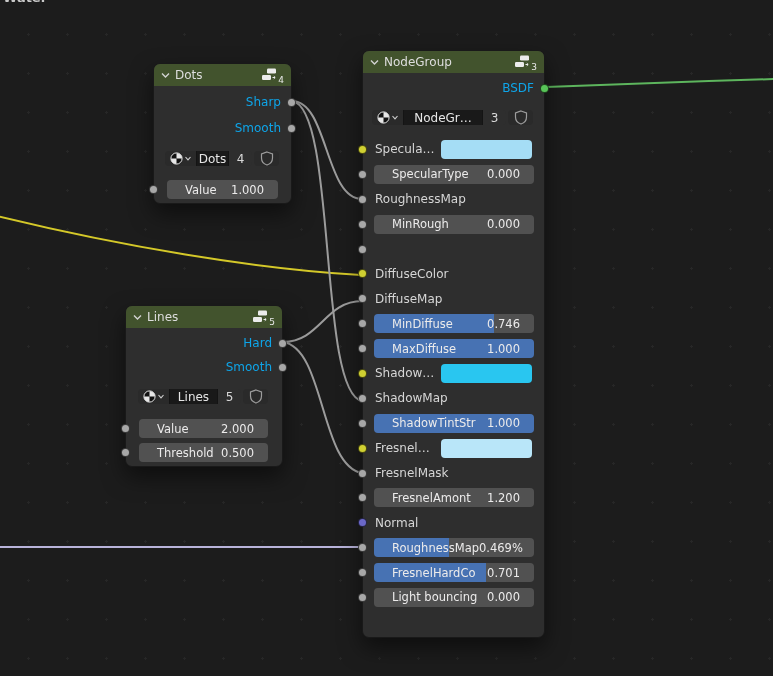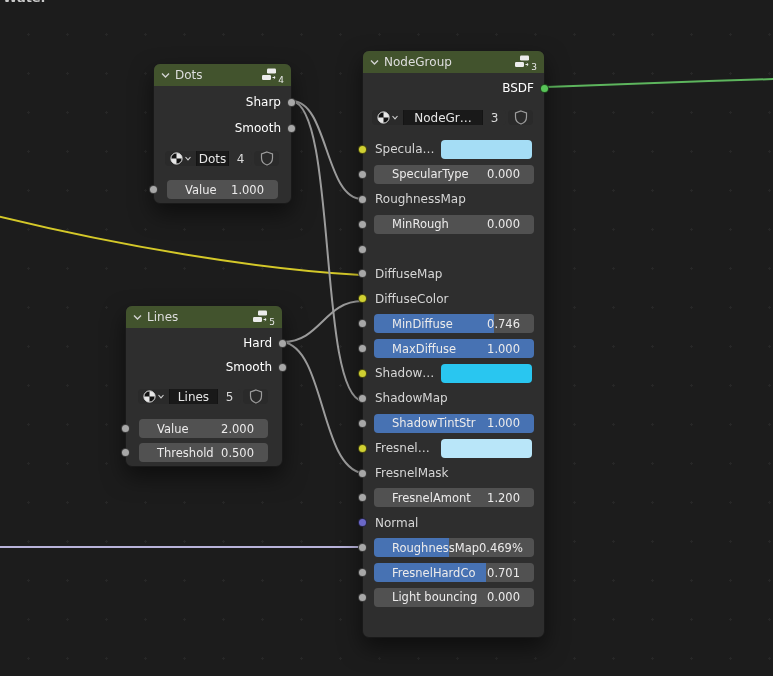--- a/index.html
+++ b/index.html
@@ -11,21 +11,21 @@
   .clipped-label{position:absolute;top:-10px;left:3px;font-size:13px;font-weight:bold;color:#c9c9c9;z-index:3;}
   svg.wires{position:absolute;left:0;top:0;z-index:1;}
   svg.wires path{fill:none;stroke-width:2;stroke-linecap:round;}
   .node{position:absolute;z-index:2;background:#2e2e2e;border:1px solid #191919;
     border-radius:7px;box-shadow:0 10px 22px rgba(0,0,0,.5);box-sizing:border-box;}
   .node-header{height:22px;background:#42532d;border-radius:6px 6px 0 0;
     display:flex;align-items:center;padding:0 7px;gap:5px;color:#dedede;font-size:12px;}
   .hdr-title{white-space:nowrap;}
   .hdr-badge{margin-left:auto;display:flex;align-items:flex-end;color:#e9e9e9;}
   .hdr-badge .num{font-size:9px;margin-left:1px;margin-bottom:-3px;}
-  .out-label{position:absolute;right:10px;color:#ffffff;font-size:12px;line-height:14px;white-space:nowrap;}
+  .out-label{position:absolute;right:10px;color:#0ea5e9;font-size:12px;line-height:14px;white-space:nowrap;}
   .row-label{color:#d6d6d6;font-size:12px;margin-left:12px;white-space:nowrap;}
   .socket{position:absolute;width:9px;height:9px;border-radius:50%;
     border:1px solid rgba(0,0,0,.65);box-sizing:border-box;z-index:4;}
   .s-gray{background:#a8a8a8;} .s-yellow{background:#d0d032;}
   .s-purple{background:#6b68c8;} .s-green{background:#58c458;}
   .sock-l{left:-5px;} .sock-r{right:-5px;}
   .widget{height:19px;border-radius:4px;font-size:11.5px;color:#ecebeb;
     display:flex;align-items:center;box-sizing:border-box;
     background:linear-gradient(to right,#4772b3 var(--fill,0%),#515151 var(--fill,0%));}
   .widget .lbl{margin-left:18px;white-space:nowrap;}
@@ -219,27 +219,27 @@
           <span class="lbl">MinRough</span>
           <span class="val">0.000</span>
         </div>
       </div>
 
       <div class="ng-row">
         <span class="socket s-gray sock-l"></span>
       </div>
 
       <div class="ng-row">
-        <span class="socket s-gray sock-l"></span>
-        <span class="row-label">DiffuseMap</span>
-      </div>
-
-      <div class="ng-row">
         <span class="socket s-yellow sock-l"></span>
         <span class="row-label">DiffuseColor</span>
+      </div>
+
+      <div class="ng-row">
+        <span class="socket s-gray sock-l"></span>
+        <span class="row-label">DiffuseMap</span>
       </div>
 
       <div class="ng-row">
         <span class="socket s-gray sock-l"></span>
         <div class="widget" style="--fill: 75%;">
           <span class="lbl">MinDiffuse</span>
           <span class="val">0.746</span>
         </div>
       </div>
 

